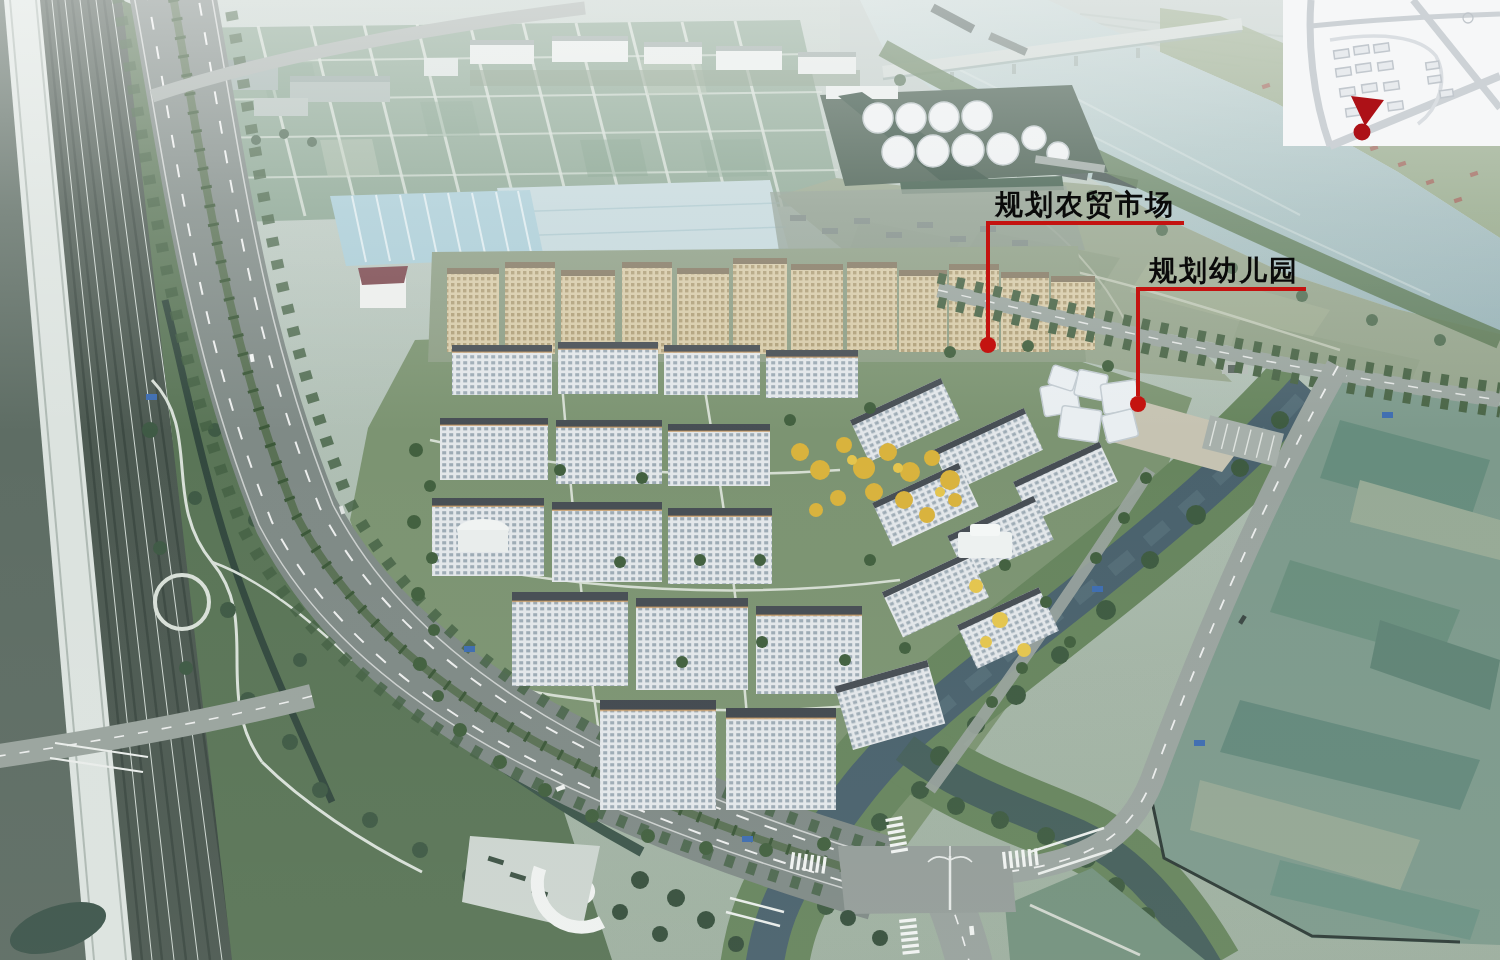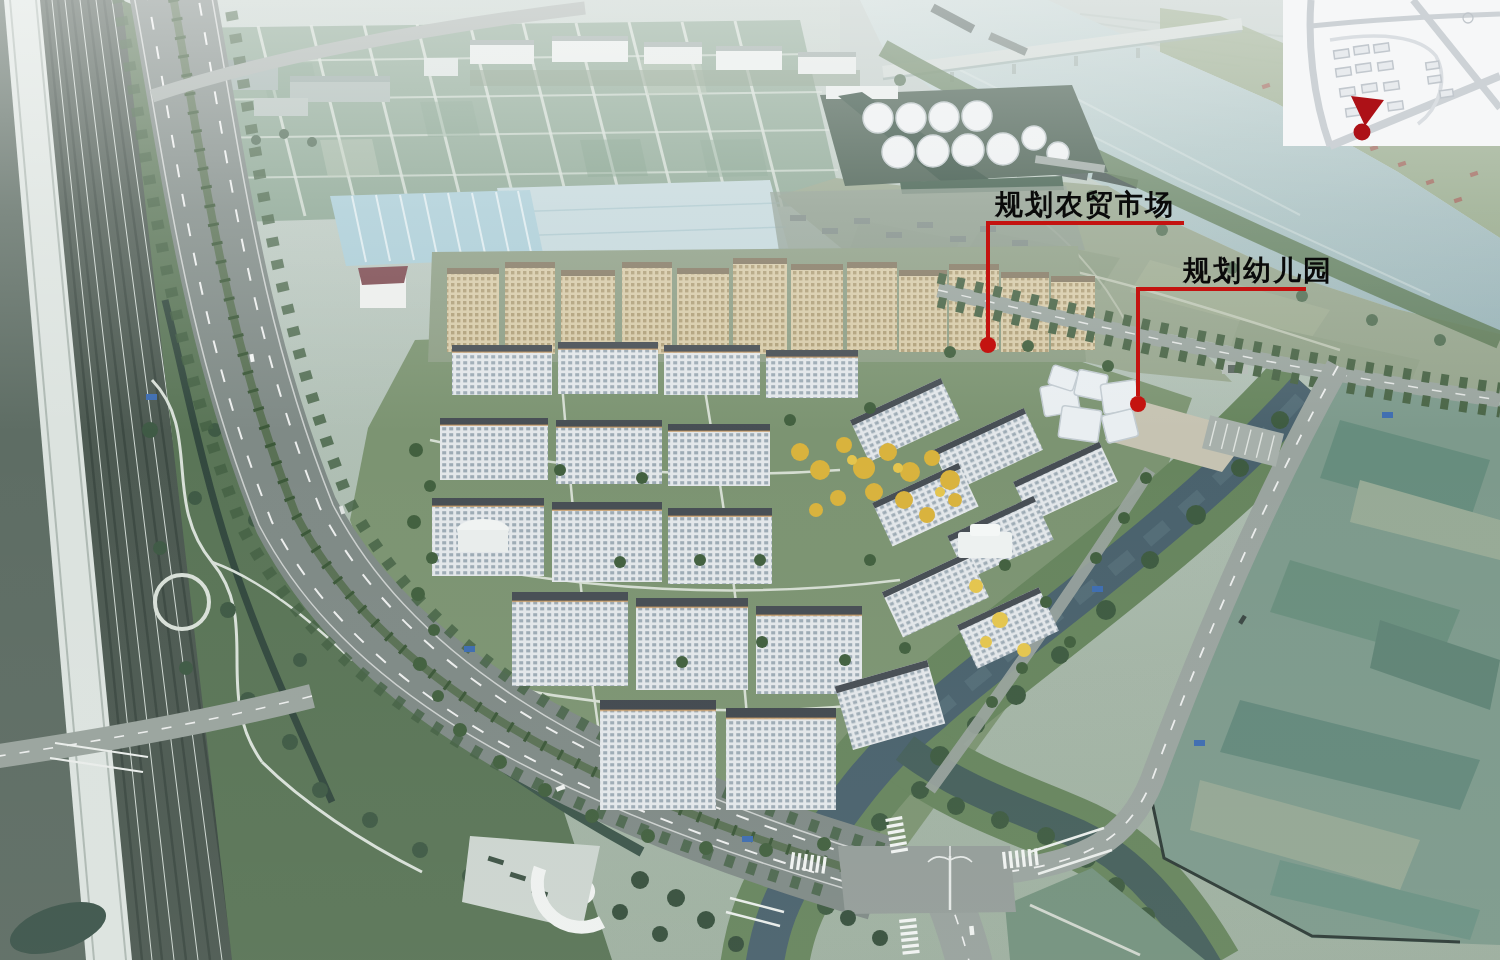--- a/index.html
+++ b/index.html
@@ -11,21 +11,21 @@
   .anno-label{position:absolute;font-weight:700;color:var(--label,#0a0a0a);
               font-size:28px;line-height:1.05;letter-spacing:2px;white-space:nowrap;}
   .anno-underline,.anno-vline{position:absolute;background:var(--red,#c41310);}
   .anno-dot{position:absolute;width:16px;height:16px;border-radius:50%;background:var(--red,#c41310);}
   
   #anno1 .anno-label{left:995px;top:190px;}
   #anno1 .anno-underline{left:986px;top:221px;width:198px;height:4px;}
   #anno1 .anno-vline{left:986px;top:221px;width:4px;height:118px;}
   #anno1 .anno-dot{left:980px;top:337px;}
   
-  #anno2 .anno-label{left:1183px;top:256px;}
+  #anno2 .anno-label{left:1149px;top:256px;}
   #anno2 .anno-underline{left:1136px;top:287px;width:170px;height:4px;}
   #anno2 .anno-vline{left:1136px;top:287px;width:4px;height:109px;}
   #anno2 .anno-dot{left:1130px;top:396px;}
 </style>
 </head>
 <body>
 
 <div class="stage">
 <svg width="1500" height="960" viewBox="0 0 1500 960">
   <defs>

